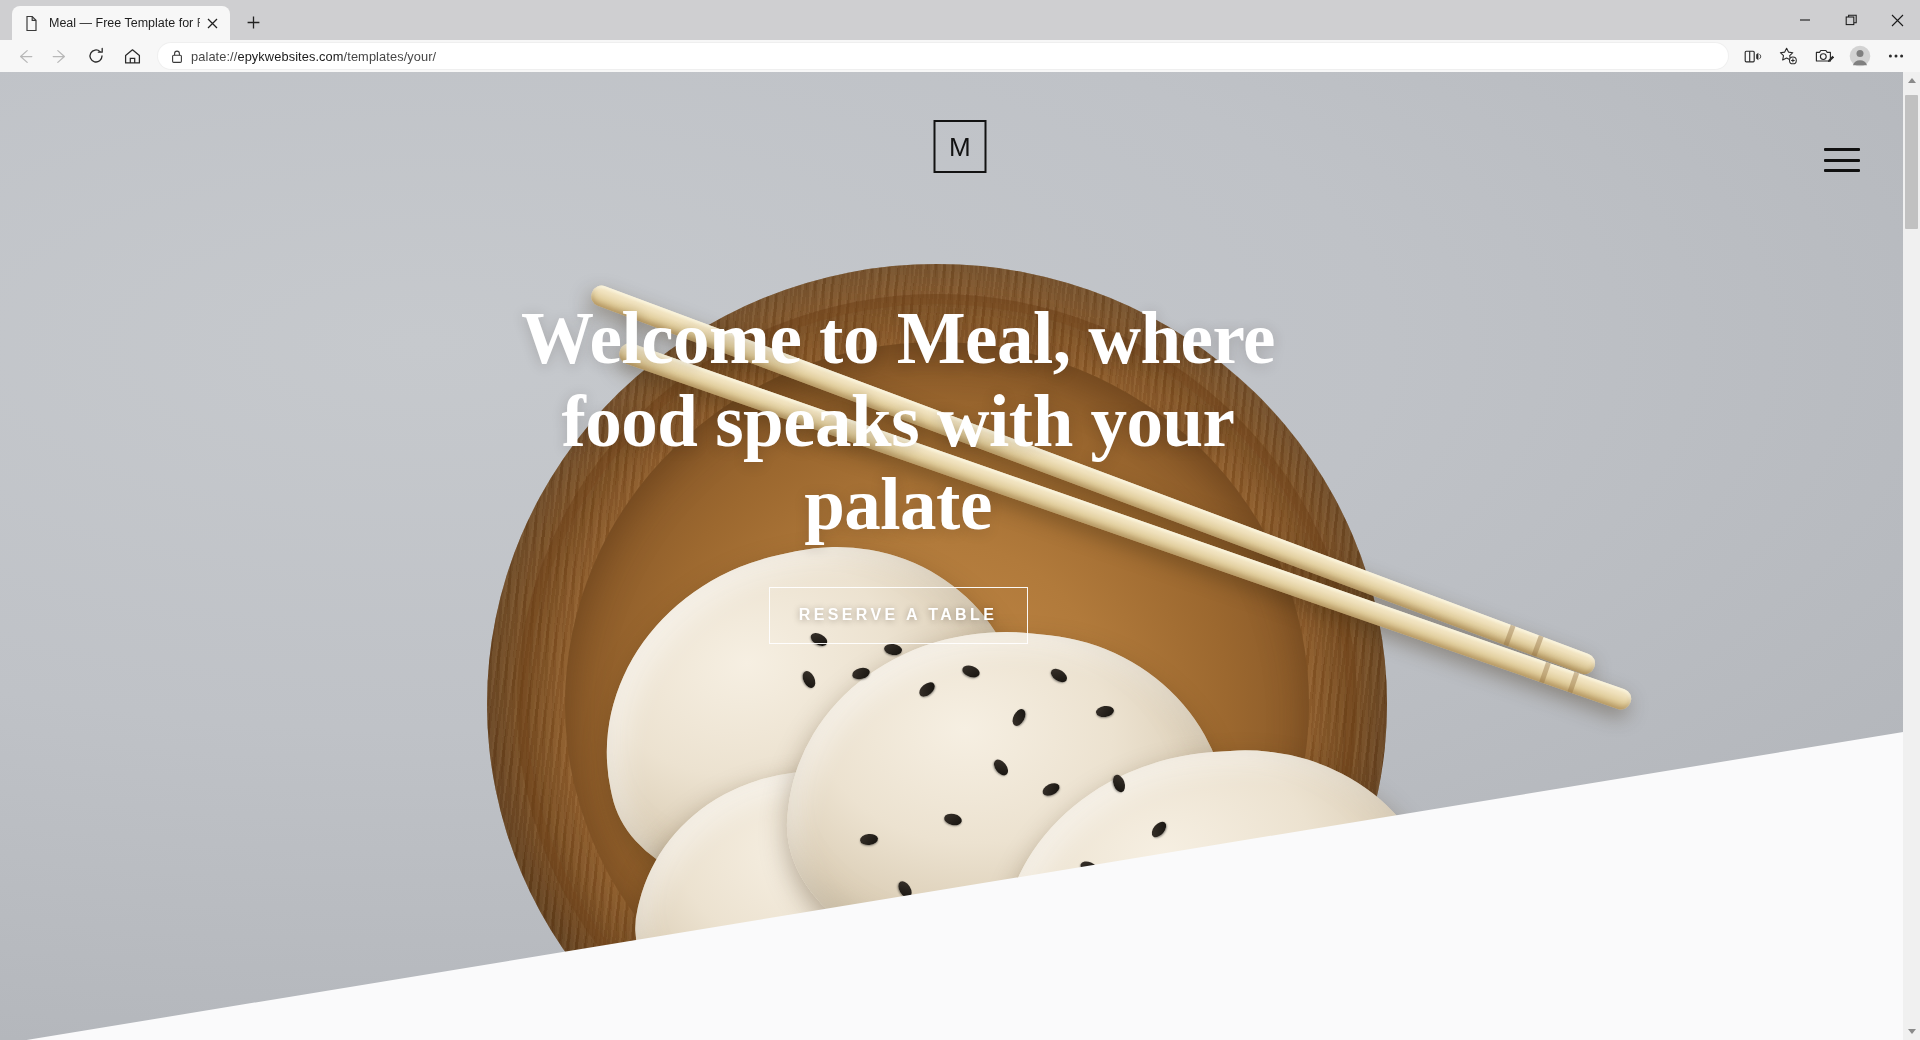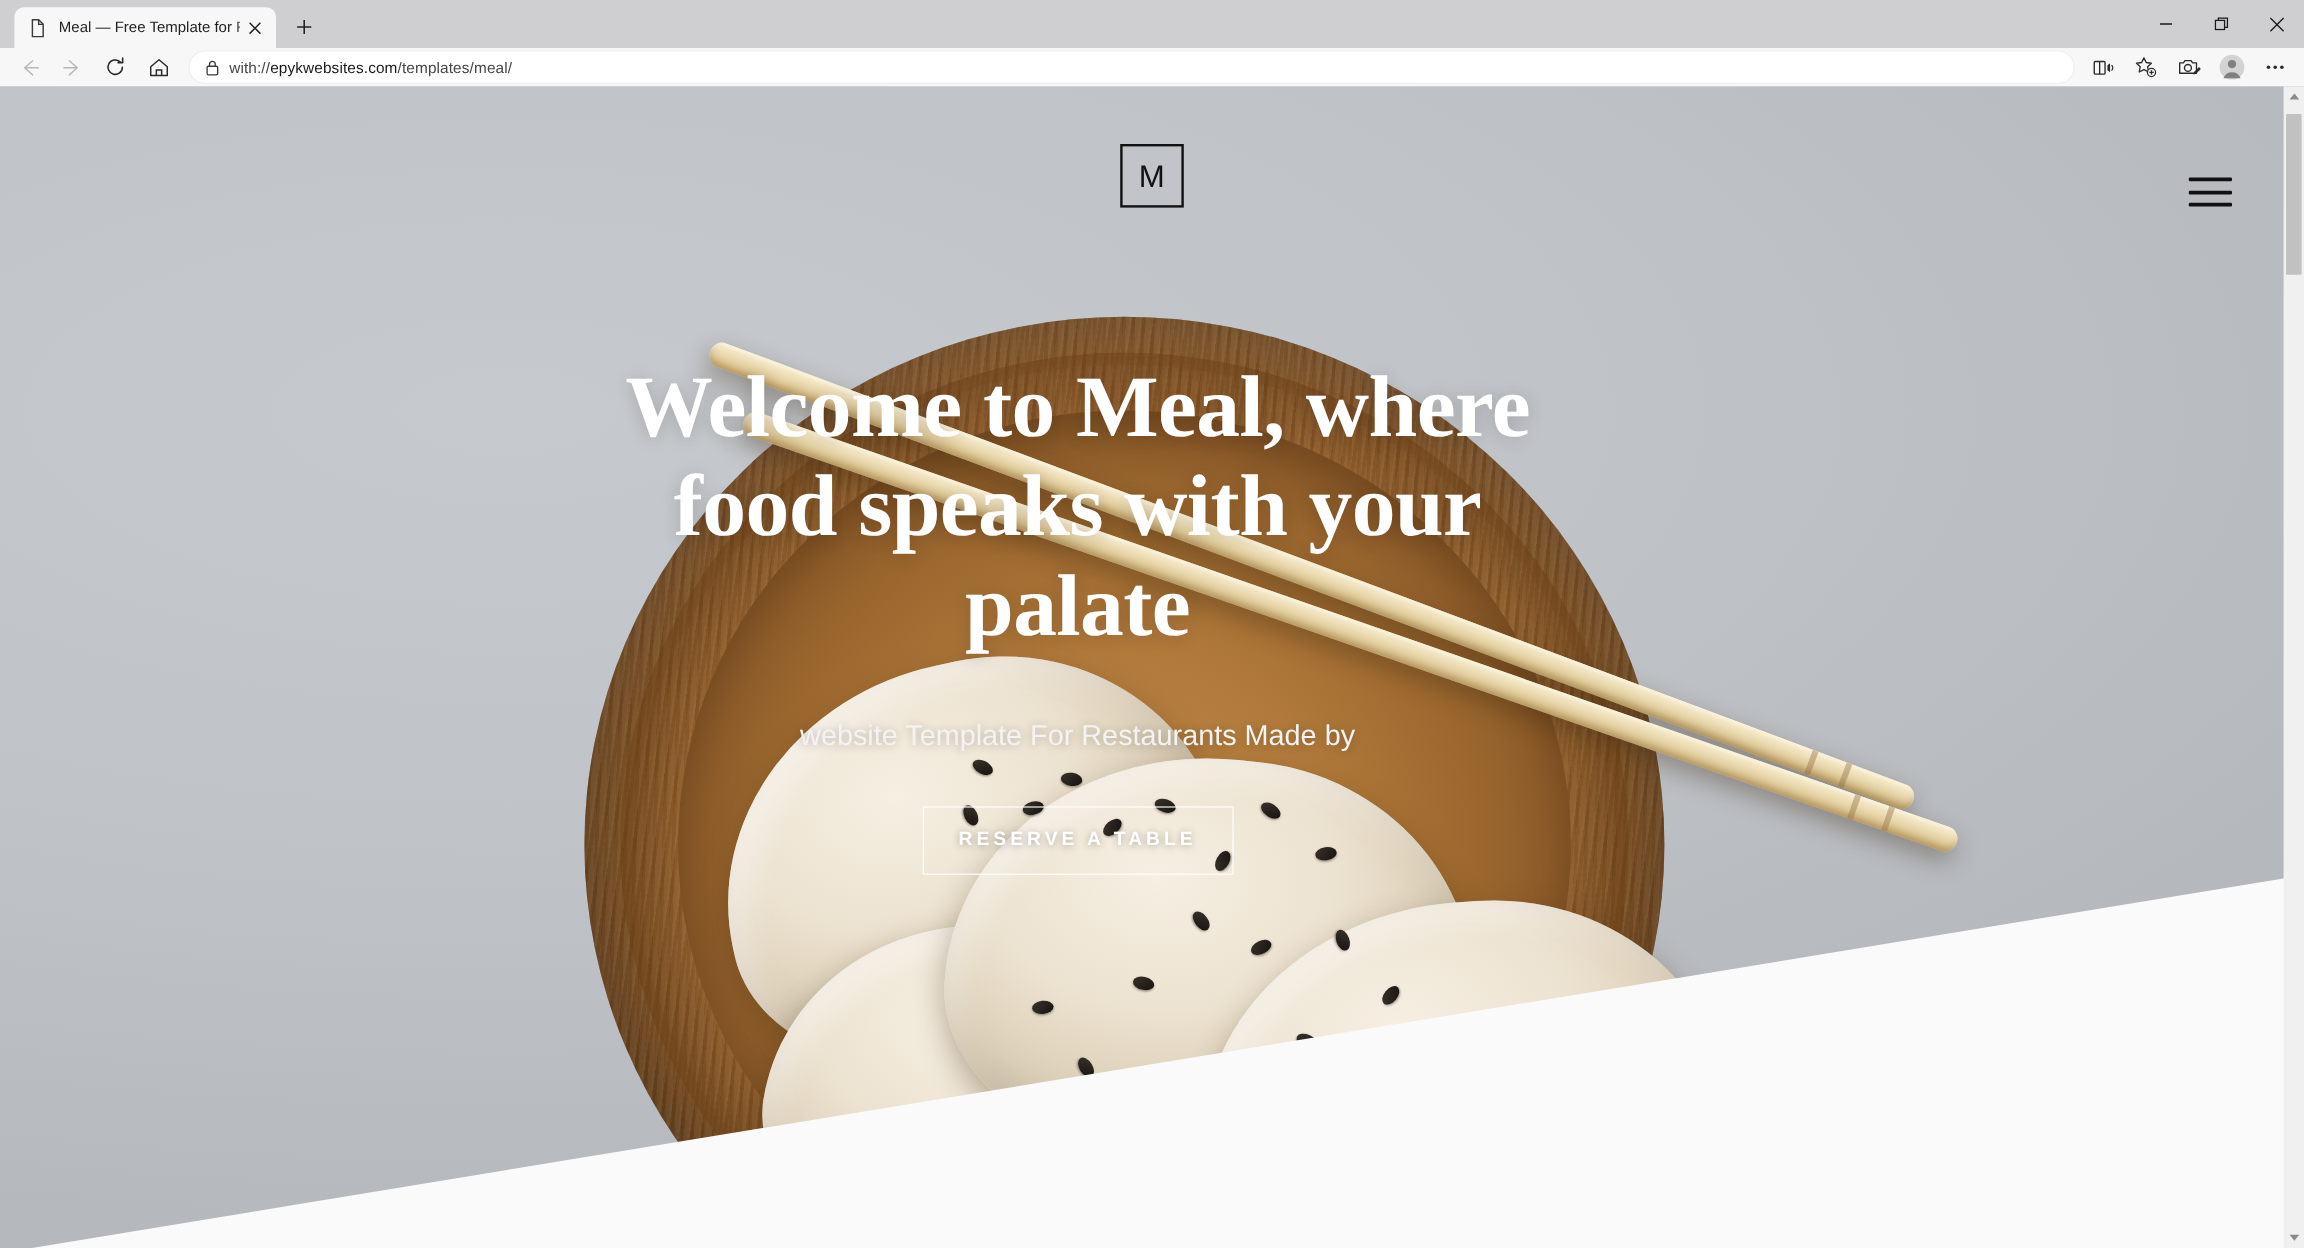--- a/index.html
+++ b/index.html
@@ -286,21 +286,21 @@
       </svg>
     </div>
 
     <div class="omnibox">
       <span class="lock">
         <svg width="14" height="15" viewBox="0 0 14 15">
           <rect x="2.6" y="6.2" width="8.8" height="7.2" rx="1.1" fill="none" stroke="#3a3a3a" stroke-width="1.1"></rect>
           <path d="M4.6 6.2V4.5a2.4 2.4 0 0 1 4.8 0v1.7" fill="none" stroke="#3a3a3a" stroke-width="1.1"></path>
         </svg>
       </span>
-      <span class="url"><span>with://</span><span class="dom">epykwebsites.com</span><span>/templates/meal/</span></span>
+      <span class="url"><span>palate://</span><span class="dom">epykwebsites.com</span><span>/templates/your/</span></span>
     </div>
 
     <div class="tb-right">
       <div class="tbbtn">
         <svg width="19" height="19" viewBox="0 0 19 19">
           <rect x="2.2" y="4.2" width="9" height="10.6" rx="1" fill="none" stroke="#2b2b2b" stroke-width="1.15"></rect>
           <path d="M6.7 4.2v10.6" stroke="#2b2b2b" stroke-width="1.15"></path>
           <path d="M13.2 7.4v4.2l2.2 1.7V5.7z" fill="#2b2b2b"></path>
           <path d="M16.6 7.3a2.8 2.8 0 0 1 0 4.4" stroke="#2b2b2b" stroke-width="1" fill="none"></path>
         </svg>
@@ -392,21 +392,20 @@
       <div class="logo">M</div>
       <div class="burger">
         <span></span>
         <span></span>
         <span></span>
       </div>
     </div>
 
     <div class="hero-copy">
       <h1 class="headline">Welcome to Meal, where food speaks with your palate</h1>
-      <p class="subtitle">website Template For Restaurants Made by</p>
       <a class="cta">RESERVE A TABLE</a>
     </div>
   </div>
 
   <div class="scrollbar">
     <div class="sb-arrow sb-up">
         <i></i>
       </div>
     <div class="sb-thumb"></div>
     <div class="sb-arrow sb-down">

